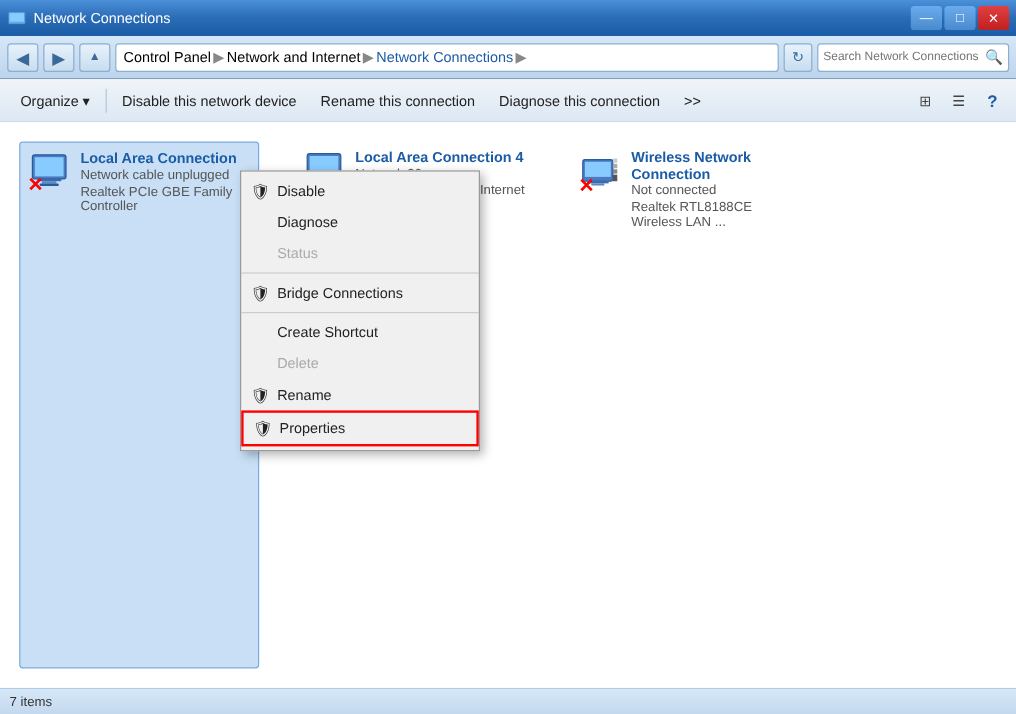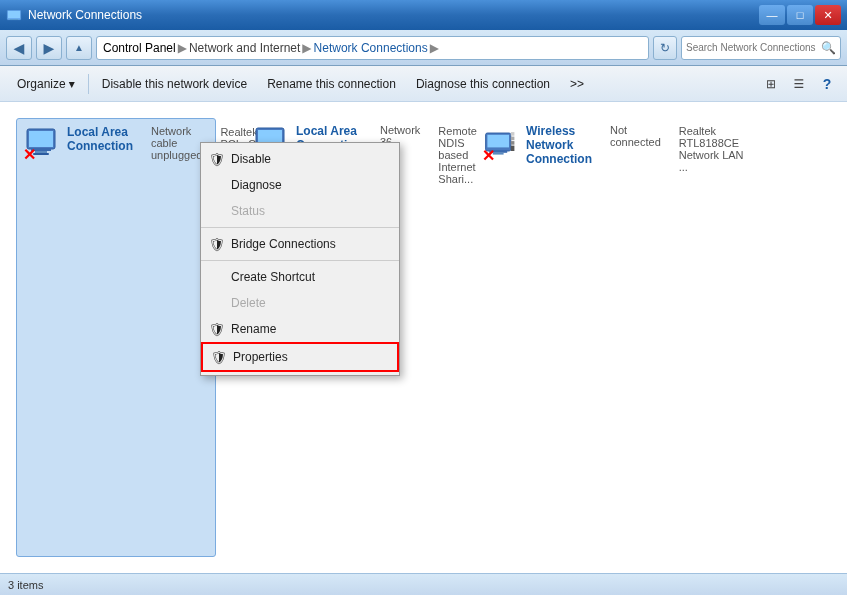--- a/index.html
+++ b/index.html
@@ -211,22 +211,22 @@
       left: 0;
       width: 14px;
       height: 14px;
       color: red;
       font-weight: bold;
       font-size: 13px;
       line-height: 1;
     }
     .network-info {
       display: flex;
-      flex-direction: row;
-      gap: 18px;
+      flex-direction: column;
+      gap: 1px;
     }
     .network-name {
       font-size: 12px;
       font-weight: bold;
       color: #1a5ca5;
     }
     .network-status {
       font-size: 11px;
       color: #555;
     }
@@ -322,21 +322,21 @@
   </div>
 </div>
 
 <div class="address-bar">
   <button class="nav-btn">◀</button>
   <button class="nav-btn">▶</button>
   <button class="nav-btn" style="font-size:10px">▲</button>
   <div class="breadcrumb-bar">
     <span style="cursor:pointer;color:#000000">Control Panel</span>
     <span class="breadcrumb-arrow"> ▶ </span>
-    <span style="cursor:pointer;color:#404040">Network and Internet</span>
+    <span style="cursor:pointer;color:#000000">Network and Internet</span>
     <span class="breadcrumb-arrow"> ▶ </span>
     <span style="cursor:pointer;color:#1a5ca5">Network Connections</span>
     <span class="breadcrumb-arrow"> ▶ </span>
   </div>
   <button class="refresh-btn">↻</button>
   <div class="search-box">
     <input class="search-input" type="text" placeholder="Search Network Connections" style="">
     <span style="color:#888;font-size:12px">🔍</span>
   </div>
 </div>
@@ -420,21 +420,21 @@
             <rect x="32" y="22" width="4" height="6" fill="#555"></rect>
             <rect x="32" y="17" width="4" height="4" fill="#888"></rect>
             <rect x="32" y="12" width="4" height="4" fill="#aaa"></rect>
             <rect x="32" y="7" width="4" height="4" fill="#ccc"></rect>
           </svg>
           <span class="error-badge" style="color:red;font-size:16px;font-weight:bold;bottom:-2px">✕</span>
         </div>
         <div class="network-info">
           <span class="network-name">Wireless Network Connection</span>
           <span class="network-status">Not connected</span>
-          <span class="network-adapter">Realtek RTL8188CE Network LAN ...</span>
+          <span class="network-adapter">Realtek RTL8188CE Wireless LAN ...</span>
         </div>
       </div>
     </div>
 
     <div class="context-menu">
 
       <div class="menu-item">
         <span class="shield-icon">🛡</span>
         <span>Disable</span>
       </div>
@@ -474,14 +474,14 @@
       <div class="menu-item highlighted" style="border:2px solid red;">
         <span class="shield-icon">🛡</span>
         <span style="font-weight:normal">Properties</span>
       </div>
     </div>
 
   </div>
 </div>
 
 <div class="status-bar">
-  <span>3 items</span>
+  <span>7 items</span>
 </div>
 
 </body></html>

